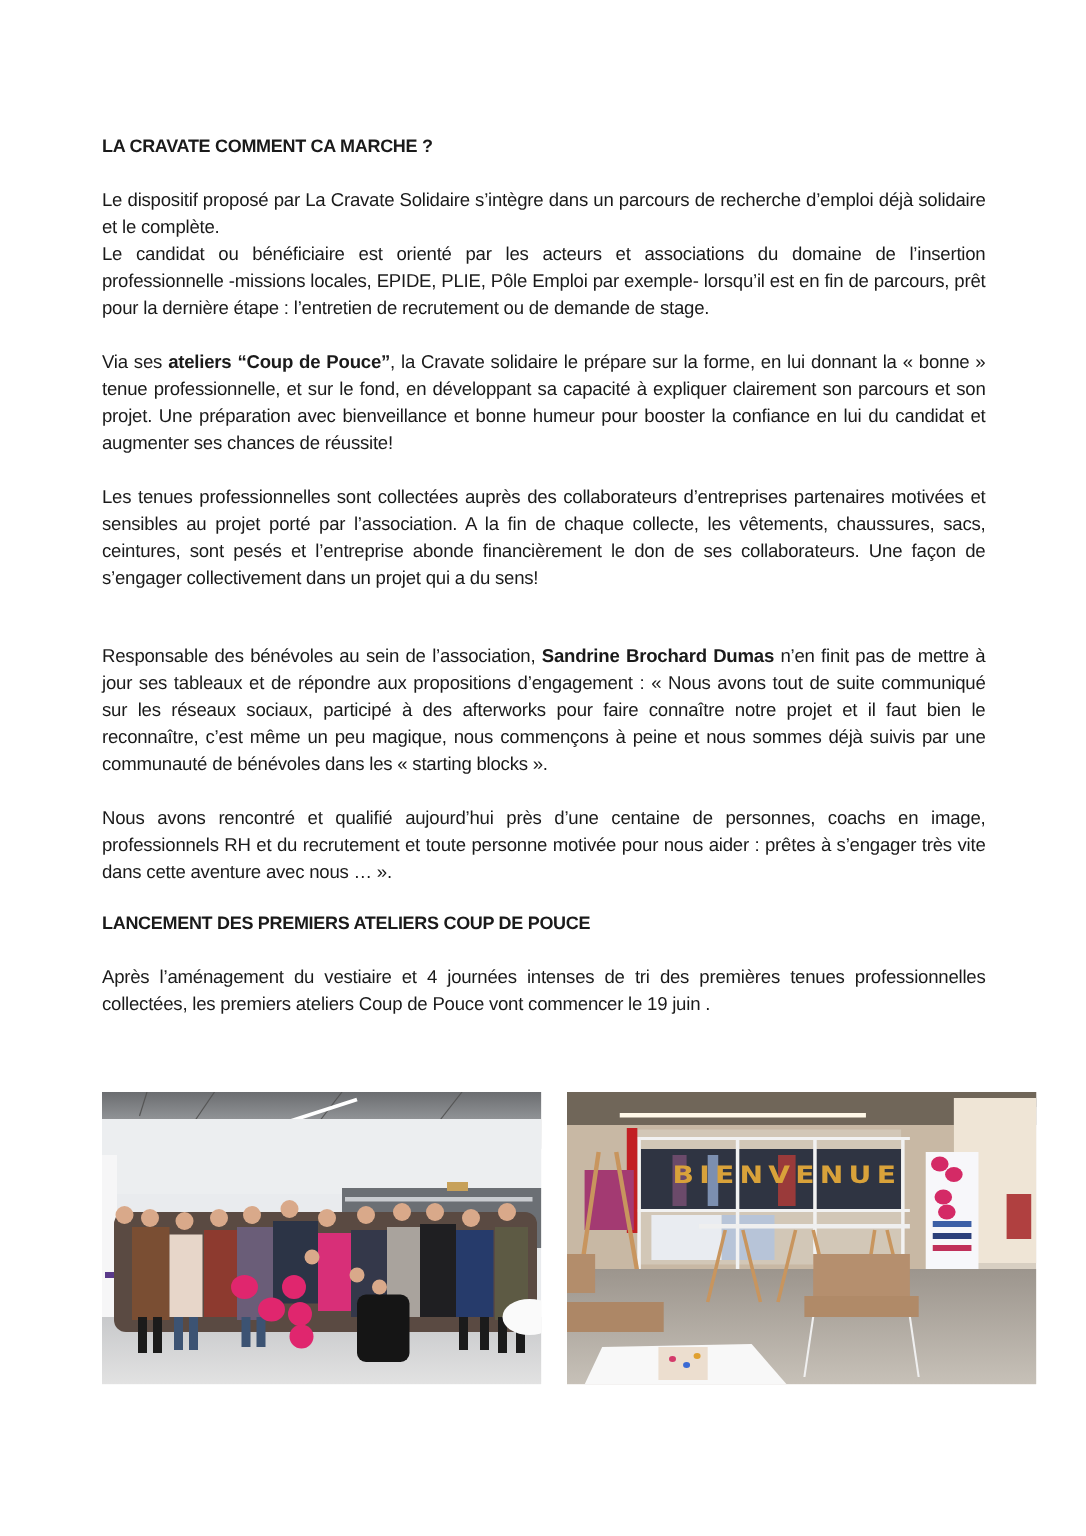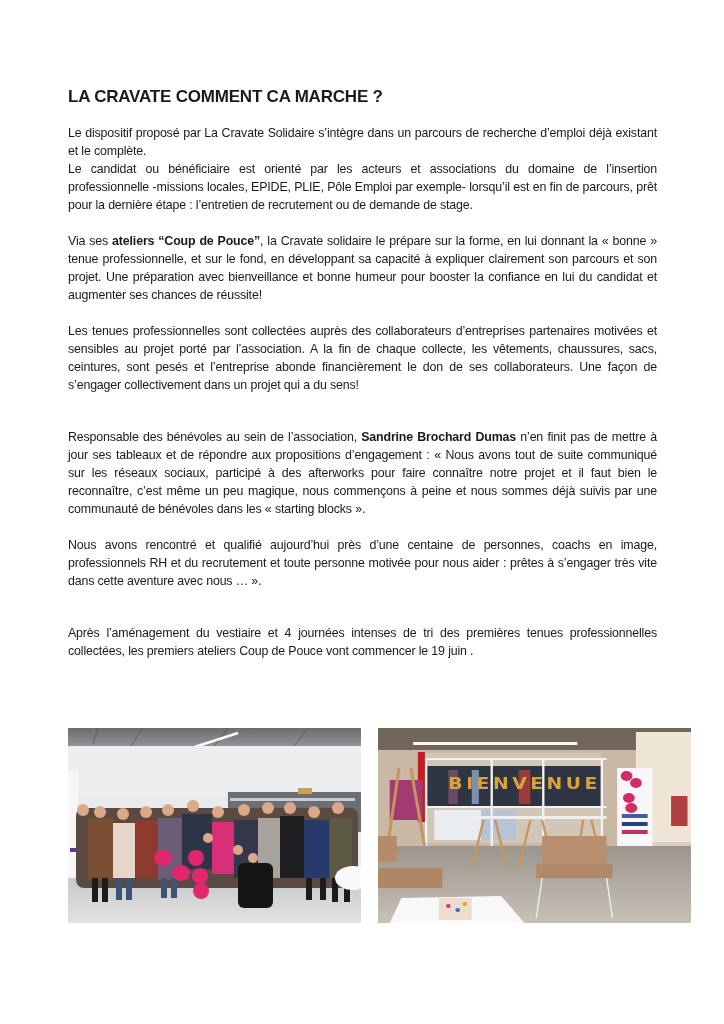--- a/index.html
+++ b/index.html
@@ -3,52 +3,53 @@
   <meta charset="utf-8">
   <style>
     html, body { margin: 0; padding: 0; background: #ffffff; }
     body { width: 724px; height: 1024px; position: relative; overflow: hidden; }
     .page {
       position: absolute; left: 68px; top: 88px; width: 589px;
       font-family: "Liberation Sans", sans-serif;
       font-size: 12.4px; line-height: 18px; color: #1a1a1a;
       letter-spacing: -0.15px;
     }
-    .heading { font-weight: bold; margin: 0; font-size: 17px; letter-spacing: -0.2px; }
+    .heading { font-weight: bold; margin: 0; font-size: 12px; letter-spacing: -0.2px; }
     p { margin: 0; text-align: justify; text-align-last: left; }
     .gap { height: 18px; }
     .gap-small { height: 16px; }
     b { font-weight: bold; }
     .photos { position: absolute; top: 728px; left: 0; width: 724px; height: 196px; }
     .photo { position: absolute; top: 0; height: 195px; overflow: hidden; }
     .photo svg { display: block; width: 100%; height: 100%; }
     #photo-group { left: 68px; width: 293px; }
     #photo-showroom { left: 378px; width: 313px; }
   </style>
 </head>
 <body>
 
 <div class="page">
 
   <h2 class="heading">LA CRAVATE COMMENT CA MARCHE ?</h2>
   <div class="gap"></div>
-  <p>Le dispositif proposé par La Cravate Solidaire s’intègre dans un parcours de recherche d’emploi déjà existant et le complète.</p>
+  <p>Le dispositif proposé par La Cravate Solidaire s’intègre dans un parcours de recherche d’emploi déjà solidaire et le complète.</p>
   <p>Le candidat ou bénéficiaire est orienté par les acteurs et associations du domaine de l’insertion professionnelle -missions locales, EPIDE, PLIE, Pôle Emploi par exemple- lorsqu’il est en fin de parcours, prêt pour la dernière étape : l’entretien de recrutement ou de demande de stage.</p>
   <div class="gap"></div>
   <p><span>Via ses </span><b>ateliers “Coup de Pouce”</b><span>, la Cravate solidaire le prépare sur la forme, en lui donnant la « bonne » tenue professionnelle, et sur le fond, en développant sa capacité à expliquer clairement son parcours et son projet. Une préparation avec bienveillance et bonne humeur pour booster la confiance en lui du candidat et augmenter ses chances de réussite!</span></p>
   <div class="gap"></div>
   <p>Les tenues professionnelles sont collectées auprès des collaborateurs d’entreprises partenaires motivées et sensibles au projet porté par l’association. A la fin de chaque collecte, les vêtements, chaussures, sacs, ceintures, sont pesés et l’entreprise abonde financièrement le don de ses collaborateurs. Une façon de s’engager collectivement dans un projet qui a du sens!</p>
   <div class="gap-small"></div>
 
   <div class="gap"></div>
   <p><span>Responsable des bénévoles au sein de l’association, </span><b>Sandrine Brochard Dumas</b><span> n’en finit pas de mettre à jour ses tableaux et de répondre aux propositions d’engagement : « Nous avons tout de suite communiqué sur les réseaux sociaux, participé à des afterworks pour faire connaître notre projet et il faut bien le reconnaître, c’est même un peu magique, nous commençons à peine et nous sommes déjà suivis par une communauté de bénévoles dans les « starting blocks ».</span></p>
   <div class="gap"></div>
   <p>Nous avons rencontré et qualifié  aujourd’hui près d’une centaine de personnes, coachs en image, professionnels RH et du recrutement et toute personne motivée pour nous aider : prêtes à s’engager très vite dans cette aventure avec nous … ».</p>
   <div class="gap-small"></div>
 
+  <h2 class="heading">LANCEMENT DES PREMIERS ATELIERS COUP DE POUCE</h2>
   <div class="gap"></div>
   <p>Après l’aménagement du vestiaire et 4 journées intenses de tri des premières tenues professionnelles collectées, les premiers ateliers Coup de Pouce vont commencer le 19 juin .</p>
 </div>
 
 <div class="photos">
 
   <div class="photo" id="photo-group">
     <svg viewBox="0 0 293 195" preserveAspectRatio="none">
       <defs>
         <linearGradient id="ceil1" x1="0" y1="0" x2="0" y2="1">

